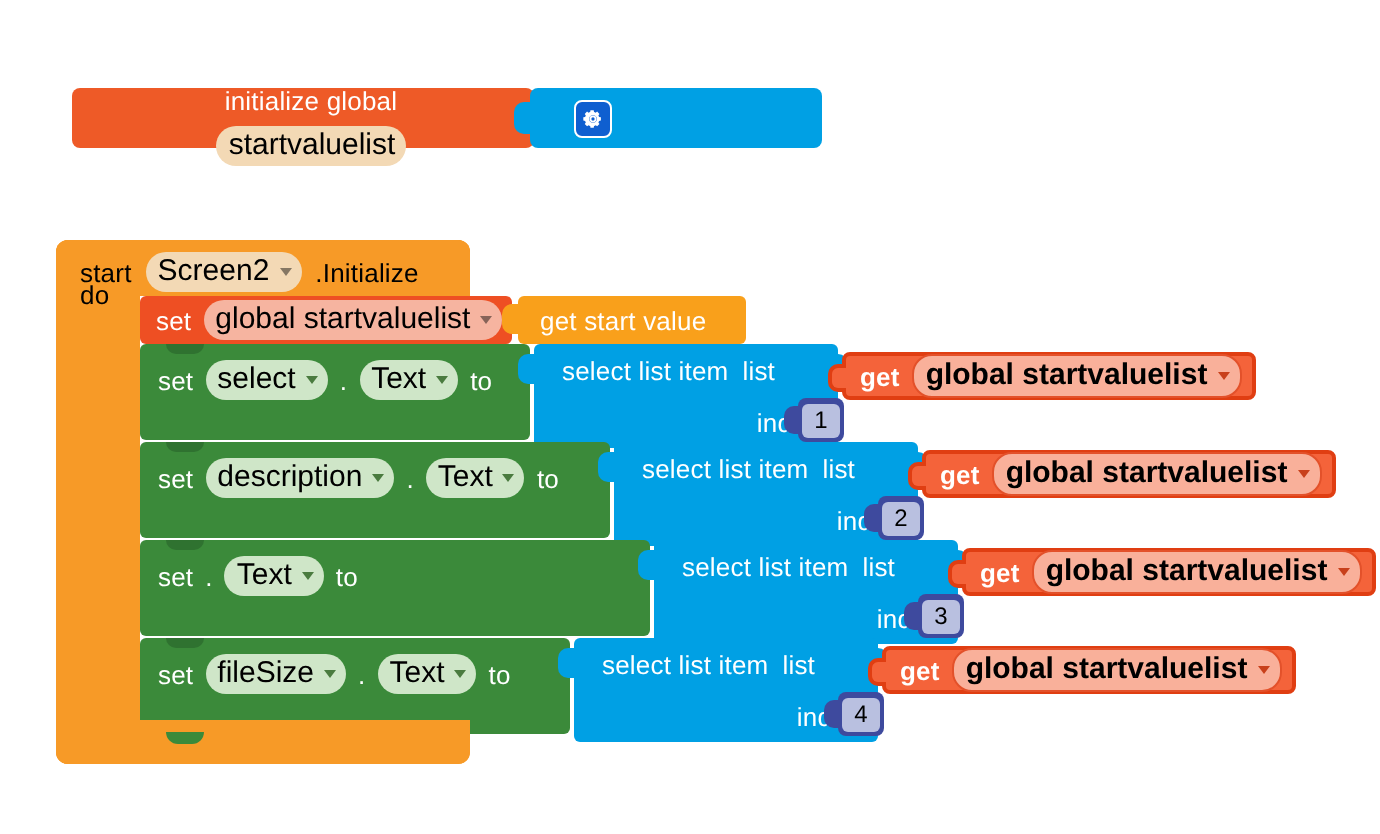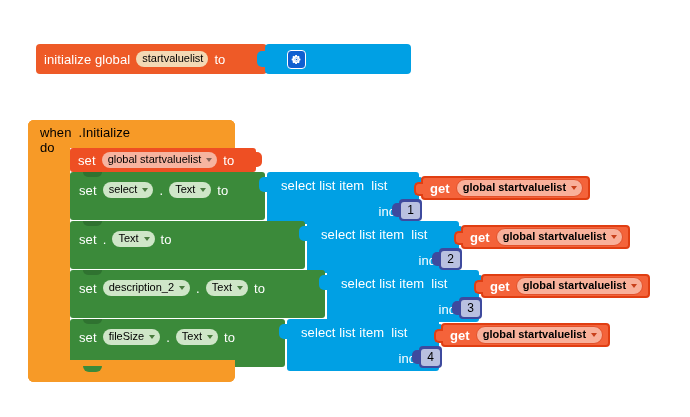--- a/index.html
+++ b/index.html
@@ -59,21 +59,21 @@
   }
   .lbl-dark { color: #000000; }
 
   
   .field {
     display: inline-flex;
     align-items: center;
     gap: 5px;
     border-radius: 10px;
     padding: 2px 5px 3px 6px;
-    font-size: 11px;
+    font-size: 15px;
     color: #000;
     line-height: 1;
     white-space: nowrap;
   }
   .field .caret {
     width: 0; height: 0;
     border-left: 3.5px solid transparent;
     border-right: 3.5px solid transparent;
     border-top: 4.5px solid rgba(0,0,0,.45);
     display: inline-block;
@@ -87,21 +87,21 @@
 
   
   #init-global {
     left: 36px; top: 44px;
     width: 231px; height: 30px;
     background: #ee5a27;
     border-radius: 4px;
   }
   #init-global .row {
     display: flex; align-items: center; height: 100%;
-    padding-left: 8px; gap: 6px;
+    padding-left: 8px; gap: 6px; flex-direction: column;
   }
   
   #init-plug {
     left: 258px; top: 51px;
     width: 9px; height: 16px;
     background: #ee5a27;
     border-radius: 0 5px 5px 0;
   }
   #create-empty {
     left: 265px; top: 44px;
@@ -293,36 +293,46 @@
           </svg>
         </span>
       </div>
     </div>
 
     <div class="blk" id="event-block"></div>
     <div class="blk" id="event-top-arm"></div>
     <div class="blk" id="event-mouth"></div>
 
     <div class="blk" id="event-header-row">
-      <span class="lbl lbl-dark">when</span>
+      <span class="lbl lbl-dark">start</span>
+      <span class="field f-tan">
+        <span>Screen2</span>
+        <span class="caret"></span>
+      </span>
       <span class="lbl lbl-dark">.Initialize</span>
     </div>
     <div class="blk lbl lbl-dark" id="do-label">do</div>
 
     <div class="blk" id="set-global">
       <div class="row">
         <span class="lbl">set</span>
         <span class="field f-red">
           <span>global startvaluelist</span>
           <span class="caret"></span>
         </span>
         <span class="lbl">to</span>
       </div>
     </div>
     <div class="blk" id="setglobal-plug"></div>
+    <div class="blk" id="get-start-value">
+      <div class="plug-l" style="background:#f9a01b;top:4px;height:15px;"></div>
+      <div class="row">
+        <span class="lbl">get start value</span>
+      </div>
+    </div>
 
     <div class="blk set-prop" style="left:70px; top:172px; width:195px; height:48px;">
       <div class="notch"></div>
       <div class="row">
         <span class="lbl">set</span>
         <span class="field f-green">
           <span>select</span>
           <span class="caret"></span>
         </span>
         <span class="lbl">.</span>
@@ -355,20 +365,24 @@
     </div>
     <div class="blk num-blk" style="left:399px; top:199px;">
       <div class="num-plug"></div>
       <span class="num-field">1</span>
     </div>
 
     <div class="blk set-prop" style="left:70px; top:221px; width:235px; height:48px;">
       <div class="notch"></div>
       <div class="row">
         <span class="lbl">set</span>
+        <span class="field f-green">
+          <span>description</span>
+          <span class="caret"></span>
+        </span>
         <span class="lbl">.</span>
         <span class="field f-green">
           <span>Text</span>
           <span class="caret"></span>
         </span>
         <span class="lbl">to</span>
       </div>
     </div>
     <div class="blk" style="left:301px; top:226px; width:9px; height:15px; background:#3b8a3a; border-radius:0 5px 5px 0;"></div>
     <div class="blk sel-item" style="left:307px; top:221px; width:152px; height:52px;">
@@ -392,24 +406,20 @@
     </div>
     <div class="blk num-blk" style="left:439px; top:248px;">
       <div class="num-plug"></div>
       <span class="num-field">2</span>
     </div>
 
     <div class="blk set-prop" style="left:70px; top:270px; width:255px; height:48px;">
       <div class="notch"></div>
       <div class="row">
         <span class="lbl">set</span>
-        <span class="field f-green">
-          <span>description_2</span>
-          <span class="caret"></span>
-        </span>
         <span class="lbl">.</span>
         <span class="field f-green">
           <span>Text</span>
           <span class="caret"></span>
         </span>
         <span class="lbl">to</span>
       </div>
     </div>
     <div class="blk" style="left:321px; top:275px; width:9px; height:15px; background:#3b8a3a; border-radius:0 5px 5px 0;"></div>
     <div class="blk sel-item" style="left:327px; top:270px; width:152px; height:52px;">

